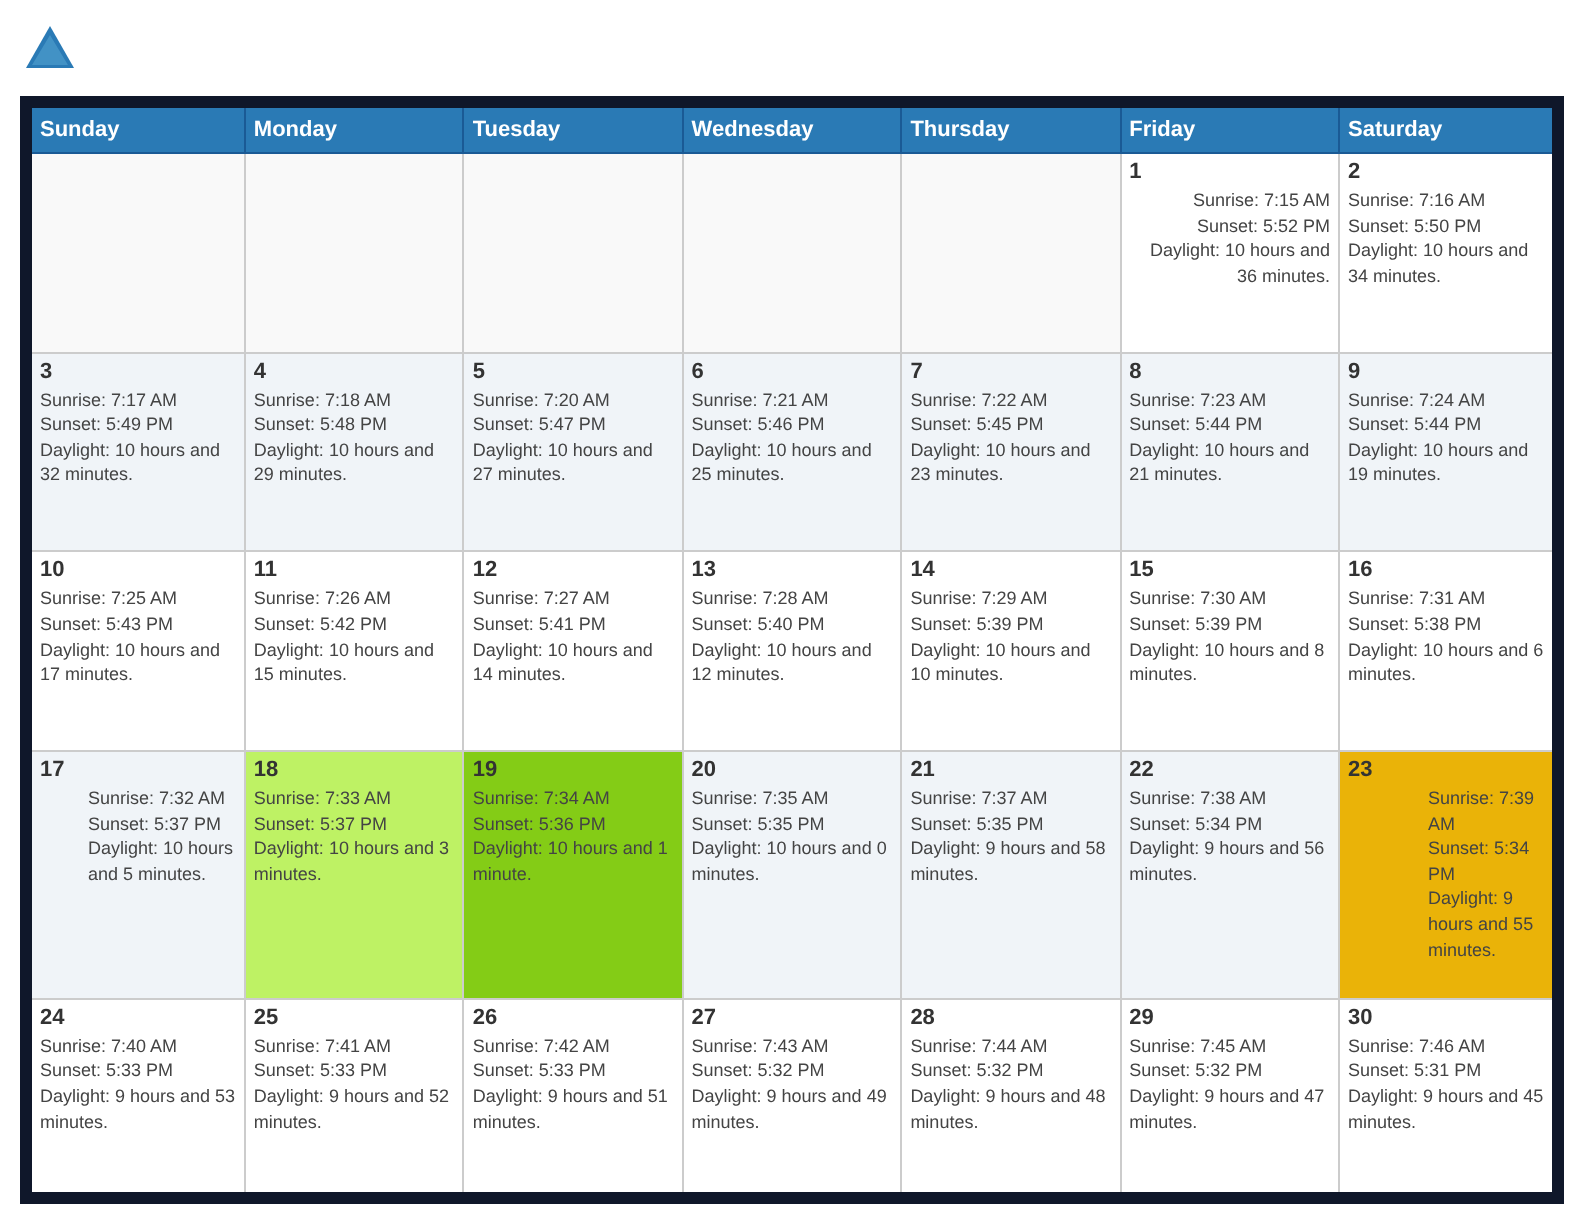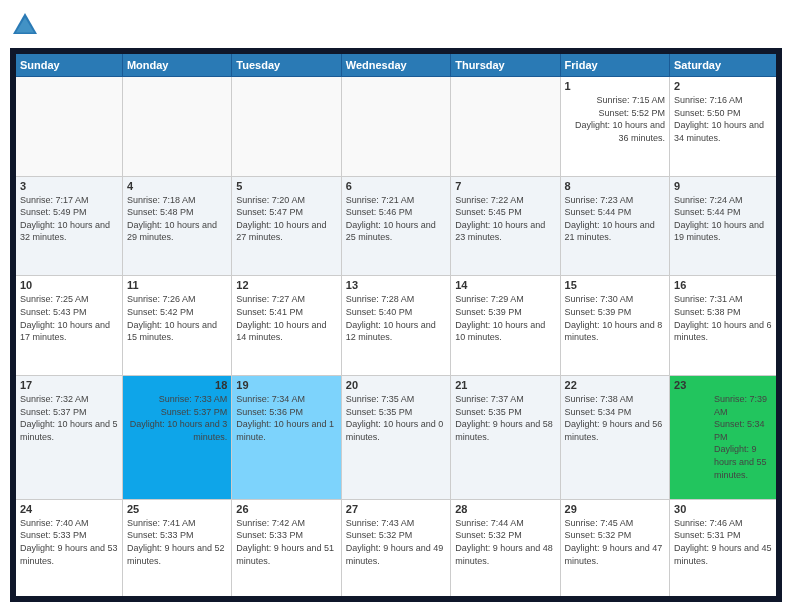--- a/index.html
+++ b/index.html
@@ -227,31 +227,31 @@
           <td>
             <span class="day-number">16</span>
             <div class="day-info" style="white-space: pre-line;">Sunrise: 7:31 AM
 Sunset: 5:38 PM
 Daylight: 10 hours and 6 minutes.</div>
           </td>
         </tr>
         <tr>
           <td style="background: rgb(240, 244, 248);">
             <span class="day-number">17</span>
-            <div class="day-info" style="white-space: pre-line;">Sunrise: 7:32 AM
+            <div class="day-info" style="white-space: pre-line; margin-left: 24px;">Sunrise: 7:32 AM
 Sunset: 5:37 PM
 Daylight: 10 hours and 5 minutes.</div>
           </td>
-          <td style="background: #0ea5e9; text-align: right;">
+          <td style="background: #bef264;">
             <span class="day-number">18</span>
             <div class="day-info" style="white-space: pre-line;">Sunrise: 7:33 AM
 Sunset: 5:37 PM
 Daylight: 10 hours and 3 minutes.</div>
           </td>
-          <td style="background: #7dd3fc;">
+          <td style="background: #84cc16;">
             <span class="day-number">19</span>
             <div class="day-info" style="white-space: pre-line;">Sunrise: 7:34 AM
 Sunset: 5:36 PM
 Daylight: 10 hours and 1 minute.</div>
           </td>
           <td style="background: rgb(240, 244, 248);">
             <span class="day-number">20</span>
             <div class="day-info" style="white-space: pre-line;">Sunrise: 7:35 AM
 Sunset: 5:35 PM
 Daylight: 10 hours and 0 minutes.</div>
@@ -261,21 +261,21 @@
             <div class="day-info" style="white-space: pre-line;">Sunrise: 7:37 AM
 Sunset: 5:35 PM
 Daylight: 9 hours and 58 minutes.</div>
           </td>
           <td style="background: rgb(240, 244, 248); margin-top: 46px;">
             <span class="day-number">22</span>
             <div class="day-info" style="white-space: pre-line;">Sunrise: 7:38 AM
 Sunset: 5:34 PM
 Daylight: 9 hours and 56 minutes.</div>
           </td>
-          <td style="background: #22c55e;">
+          <td style="background: #eab308;">
             <span class="day-number">23</span>
             <div class="day-info" style="white-space: pre-line; margin-left: 40px;">Sunrise: 7:39 AM
 Sunset: 5:34 PM
 Daylight: 9 hours and 55 minutes.</div>
           </td>
         </tr>
         <tr>
           <td>
             <span class="day-number">24</span>
             <div class="day-info" style="white-space: pre-line;">Sunrise: 7:40 AM

